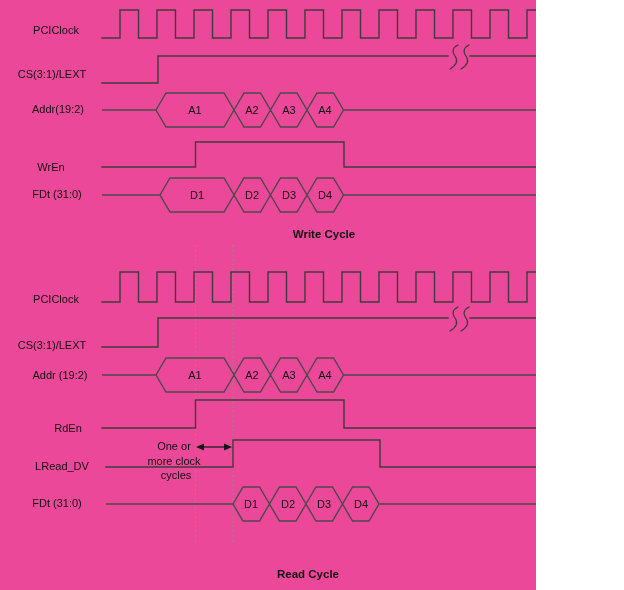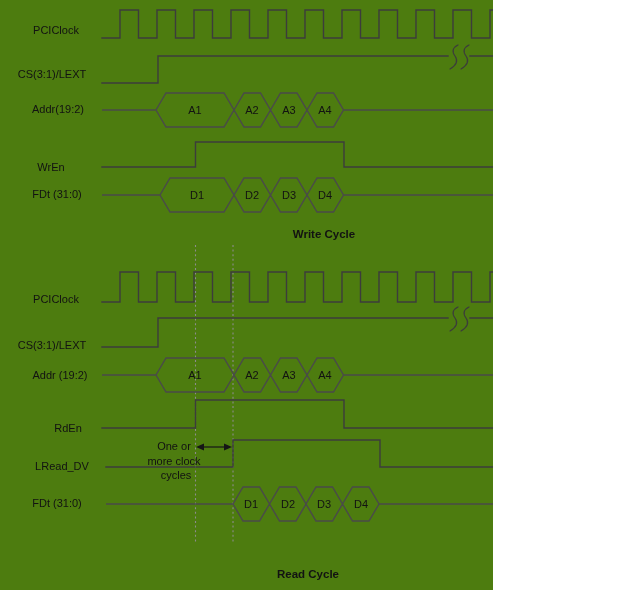--- a/index.html
+++ b/index.html
@@ -1,16 +1,16 @@
 <!DOCTYPE html>
 <html><head>
 <meta charset="utf-8">
 <style>
   html,body{margin:0;padding:0;background:#ffffff;}
-  .canvas{position:relative;width:493px;height:590px;background:#4d7c0f;overflow:hidden;}
+  .canvas{position:relative;width:536px;height:590px;background:#ec4899;overflow:hidden;}
   svg{display:block;}
   .wave{fill:none;stroke:#3c3c3c;stroke-width:1.4;stroke-linejoin:miter;stroke-linecap:square;}
   .buswave{fill:none;stroke:#4a4a4a;stroke-width:1.4;stroke-linejoin:miter;}
   .break{fill:none;stroke:#3c3c3c;stroke-width:1.2;stroke-linecap:round;}
   .dotted{stroke:#8c8c8c;stroke-width:1.1;stroke-dasharray:2,2.6;fill:none;}
   .arrow-line{stroke:#161616;stroke-width:1.2;fill:none;}
   .arrow-head{fill:#161616;stroke:none;}
   text{font-family:"Liberation Sans","DejaVu Sans",sans-serif;fill:#121212;}
   .sig-label{font-size:11px;text-anchor:middle;}
   .bus-val{font-size:11px;text-anchor:middle;}

